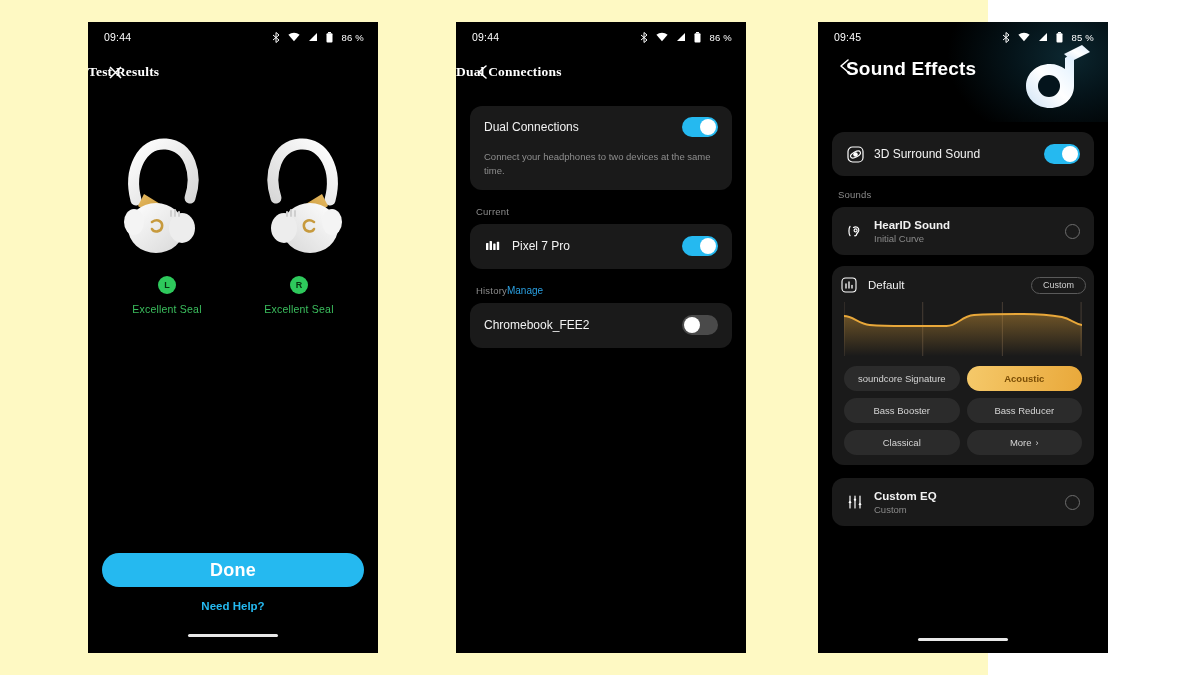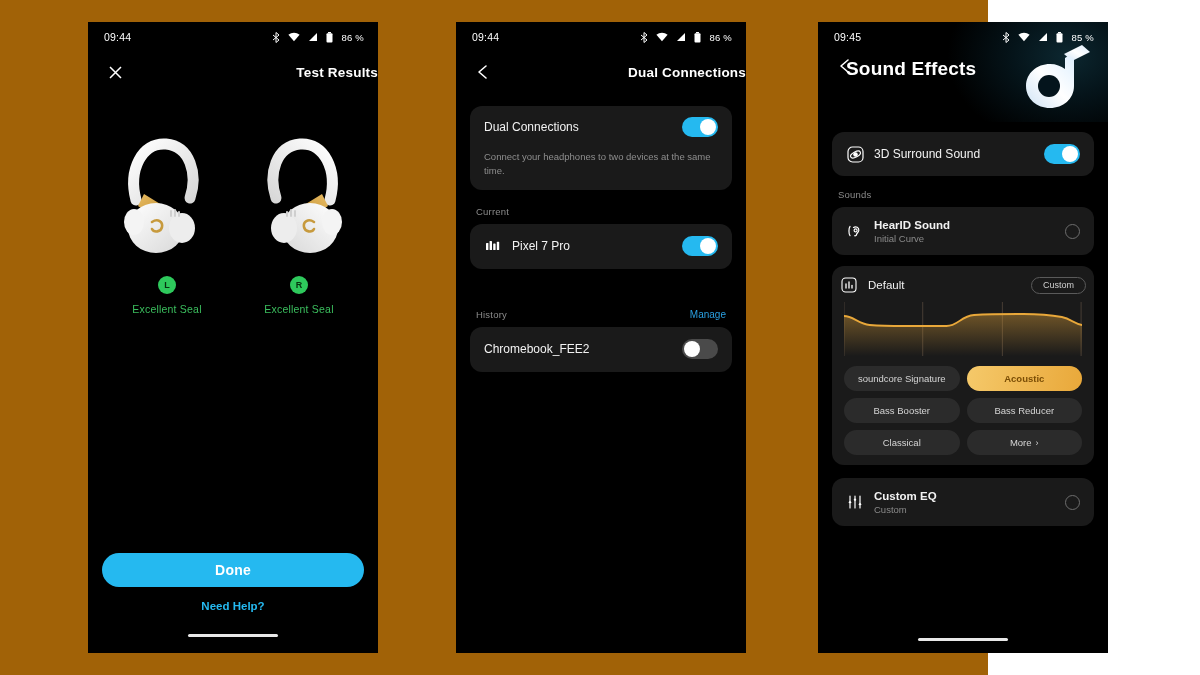--- a/index.html
+++ b/index.html
@@ -2,21 +2,21 @@
 <html><head>
 <meta charset="utf-8">
 <style>
   * { box-sizing: border-box; margin: 0; padding: 0; }
   html, body {
     width: 1200px; height: 675px;
     background: #ffffff;
     font-family: "Liberation Sans", sans-serif;
     overflow: hidden;
   }
-  .stage { position: relative; width: 988px; height: 675px; background: #a16207; }
+  .stage { position: relative; width: 988px; height: 675px; background: #fef9c3; }
 
   .phone {
     position: absolute;
     background: #000000;
     overflow: hidden;
   }
   #phone1 { left: 88px;  top: 22px; width: 290px; height: 631px; }
   #phone2 { left: 456px; top: 22px; width: 290px; height: 631px; }
   #phone3 { left: 818px; top: 22px; width: 290px; height: 631px; }
 
@@ -36,23 +36,24 @@
   .navbar {
     height: 40px; display: flex; align-items: center;
     position: relative; padding: 0 16px;
   }
   .nav-ico {
     width: 22px; height: 22px; display: flex;
     align-items: center; justify-content: center;
     color: #fff; cursor: pointer;
   }
   .nav-title {
-    position: absolute; left: 0; right: 0; text-align: right;
+    position: absolute; left: 0; right: 0; text-align: left;
     color: #fff; font-size: 13.5px; font-weight: 700; letter-spacing: .2px;
     pointer-events: none;
+    font-family: Liberation Serif, serif;
   }
 
   
   .buds-area {
     height: 330px; display: flex; align-items: flex-start;
     justify-content: center; gap: 22px; padding-top: 30px;
   }
   .bud-col { display: flex; flex-direction: column; align-items: center; width: 110px; }
   .bud-img { width: 110px; height: 140px; }
   .seal-badge {
@@ -63,21 +64,21 @@
     margin-top: 14px;
   }
   .seal-text {
     margin-top: 9px; color: #3bbf5e; font-size: 10.5px; letter-spacing: .2px;
   }
 
   .bottom-block { position: absolute; left: 0; right: 0; bottom: 16px; }
   .btn-primary {
     display: block; margin: 4px 14px; height: 34px; line-height: 34px;
     border-radius: 17px; background: #25b9f0; color: #ffffff;
-    font-size: 14px; font-weight: 700; text-align: center;
+    font-size: 18px; font-weight: 700; text-align: center;
     letter-spacing: .2px; border: none; width: calc(100% - 28px);
     font-family: "Liberation Sans", sans-serif; cursor: pointer;
   }
   .link-help {
     display: block; text-align: center; margin-top: 13px;
     color: #25b9f0; font-size: 11.5px; font-weight: 700;
     text-decoration: none; cursor: pointer;
   }
   .home-ind {
     width: 90px; height: 3px; border-radius: 2px;
@@ -126,23 +127,22 @@
   .icon-box {
     width: 18px; height: 18px; margin-right: 10px;
     display: flex; align-items: center; justify-content: center;
     color: #ffffff; flex: none;
   }
 
   .link-manage {
     color: #2a9fe0; font-size: 10px; cursor: pointer; text-decoration: none;
   }
   .sec-head {
-    display: flex; align-items: baseline; justify-content: space-between;
+    display: flex; align-items: baseline; justify-content: flex-start;
     padding: 0 20px;
-    margin-top: 24px;
   }
 
   
   .hero {
     position: relative; height: 100px;
     background:
       radial-gradient(120px 90px at 86% 34%, #0c2730 0%, #05141a 45%, #000000 100%);
   }
   .hero-title {
     position: absolute; left: 28px; top: 36px;

